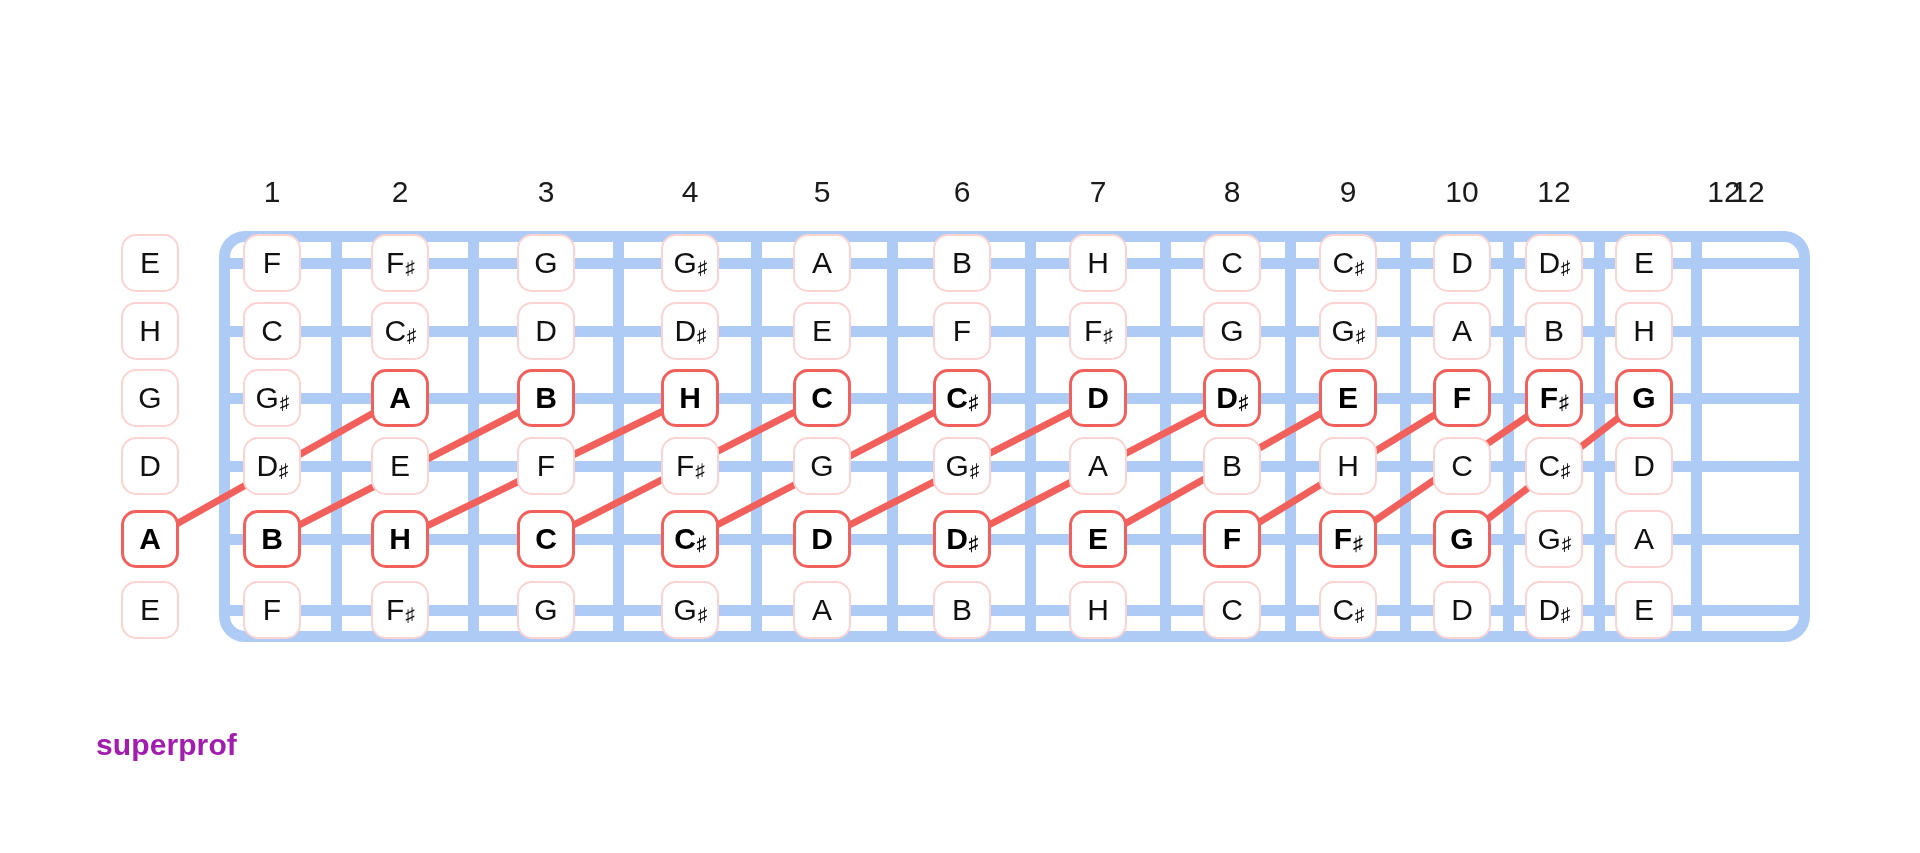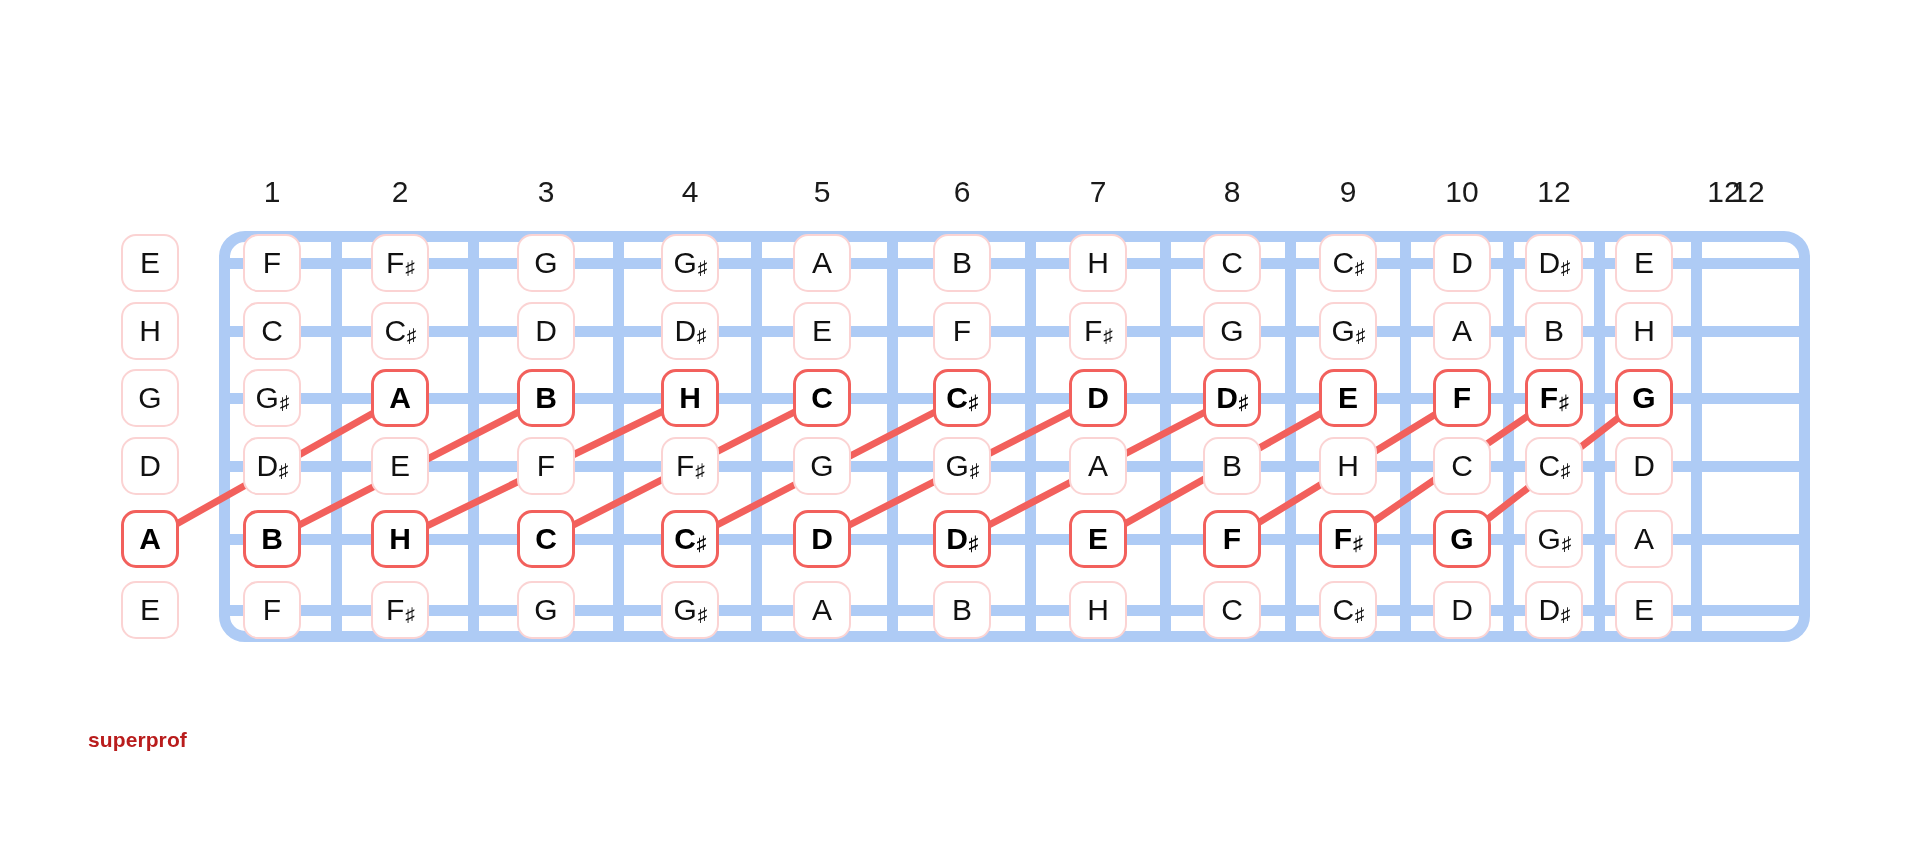--- a/index.html
+++ b/index.html
@@ -122,25 +122,25 @@
     left: 0;
     top: 0;
     width: 1920px;
     height: 853px;
     pointer-events: none;
   }
 
   
   #brand-logo {
     position: absolute;
-    left: 88px;
+    left: 96px;
     top: 728px;
-    font-size: 21px;
+    font-size: 30px;
     font-weight: 700;
-    color: #b91c1c;
+    color: #a21caf;
     letter-spacing: 0.1px;
   }
 </style>
 </head>
 <body>
 
 <div id="fretboard-diagram">
 
 
   <div id="fret-number-row" style="z-index: 5;">

